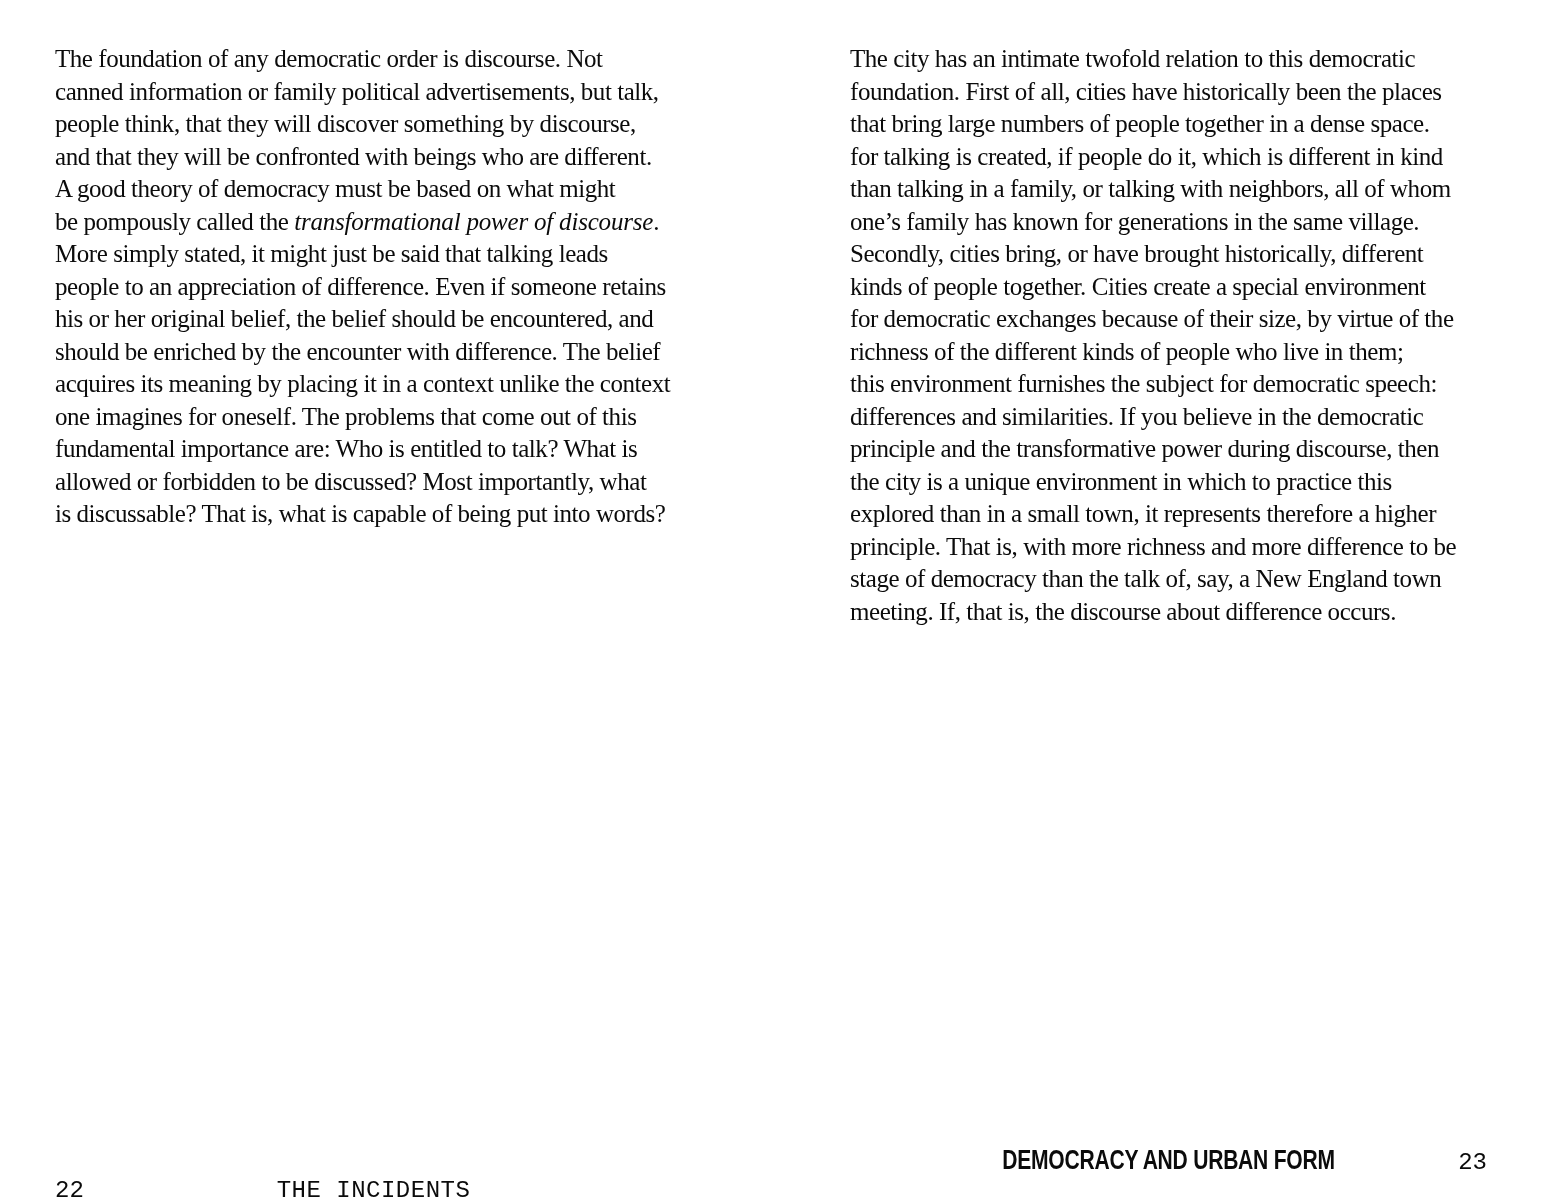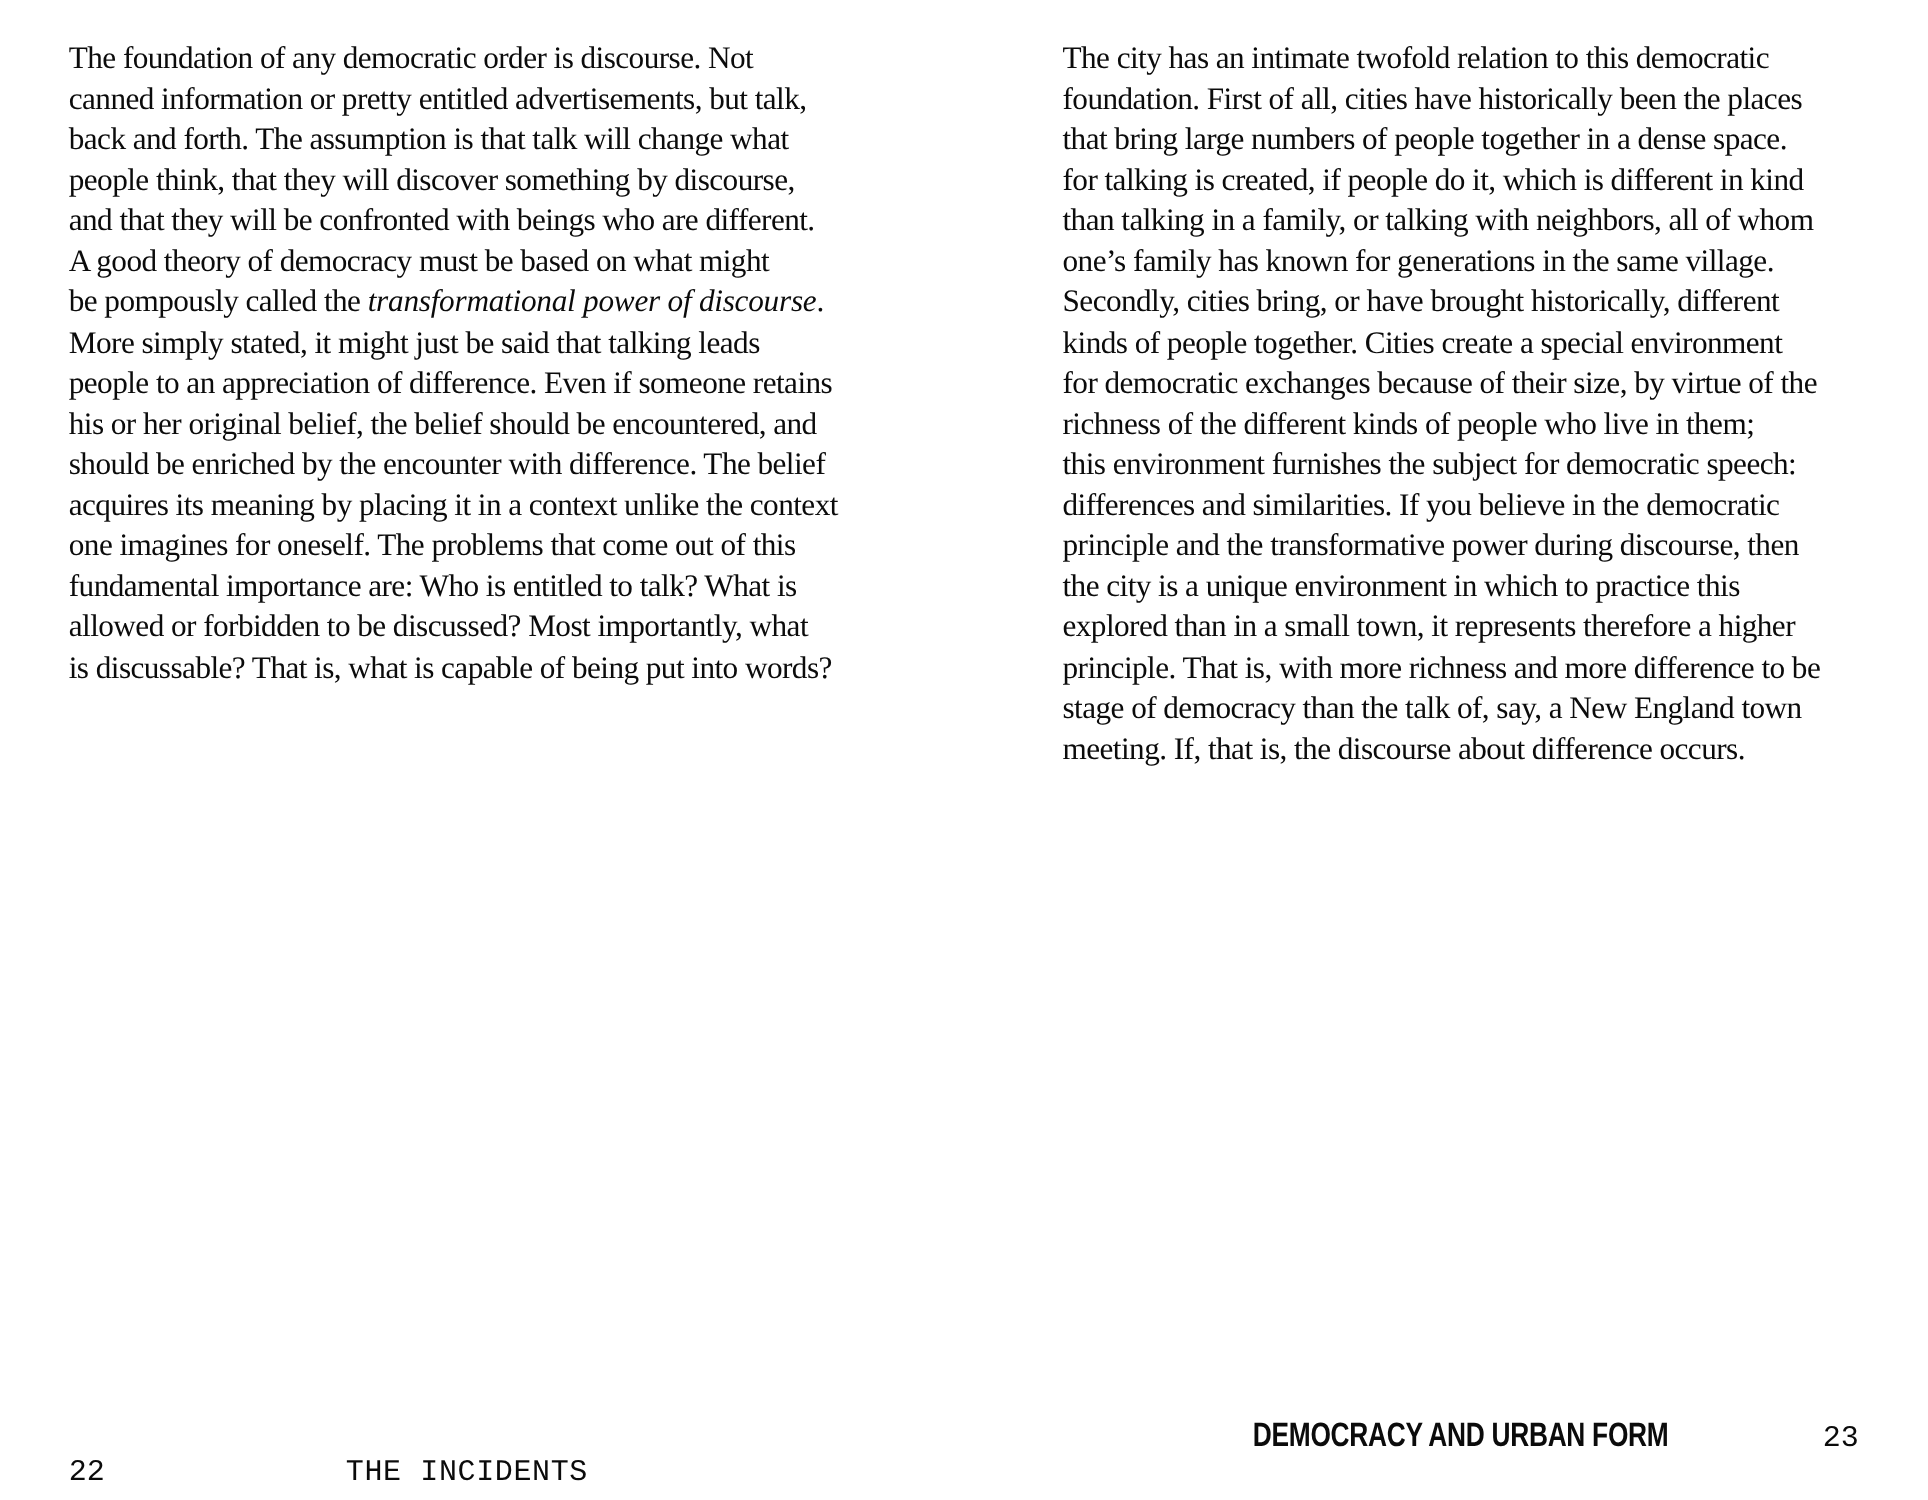--- a/index.html
+++ b/index.html
@@ -10,21 +10,21 @@
   body {
     width: 1542px;
     height: 1200px;
     position: relative;
     overflow: hidden;
     font-family: "Liberation Serif", serif;
     color: #0b0b0b;
   }
   .page {
     position: absolute;
-    top: 0;
+    top: 12px;
     height: 952px;
     width: 660px;
   }
   .page-left  { left: 55px; }
   .page-right { left: 850px; }
 
   .body-text {
     position: absolute;
     top: 31px;
     left: 0;
@@ -81,22 +81,21 @@
     flex: 0 0 auto;
     width: 70px;
   }
 </style>
 </head>
 <body>
 
 <div class="page page-left">
   <div class="body-text">
       <div class="line">The foundation of any democratic order is discourse. Not</div>
-      <div class="line">canned information or pretty entitled advertisements, but talk,</div>
-      <div class="line">back and forth. The assumption is that talk will change what</div>
+      <div class="line">canned information or family political advertisements, but talk,</div>
       <div class="line">people think, that they will discover something by discourse,</div>
       <div class="line">and that they will be confronted with beings who are different.</div>
       <div class="line">A good theory of democracy must be based on what might</div>
       <div class="line">be pompously called the <i>transformational power of discourse</i>.</div>
       <div class="line">More simply stated, it might just be said that talking leads</div>
       <div class="line">people to an appreciation of difference. Even if someone retains</div>
       <div class="line">his or her original belief, the belief should be encountered, and</div>
       <div class="line">should be enriched by the encounter with difference. The belief</div>
       <div class="line">acquires its meaning by placing it in a context unlike the context</div>
       <div class="line">one imagines for oneself. The problems that come out of this</div>

